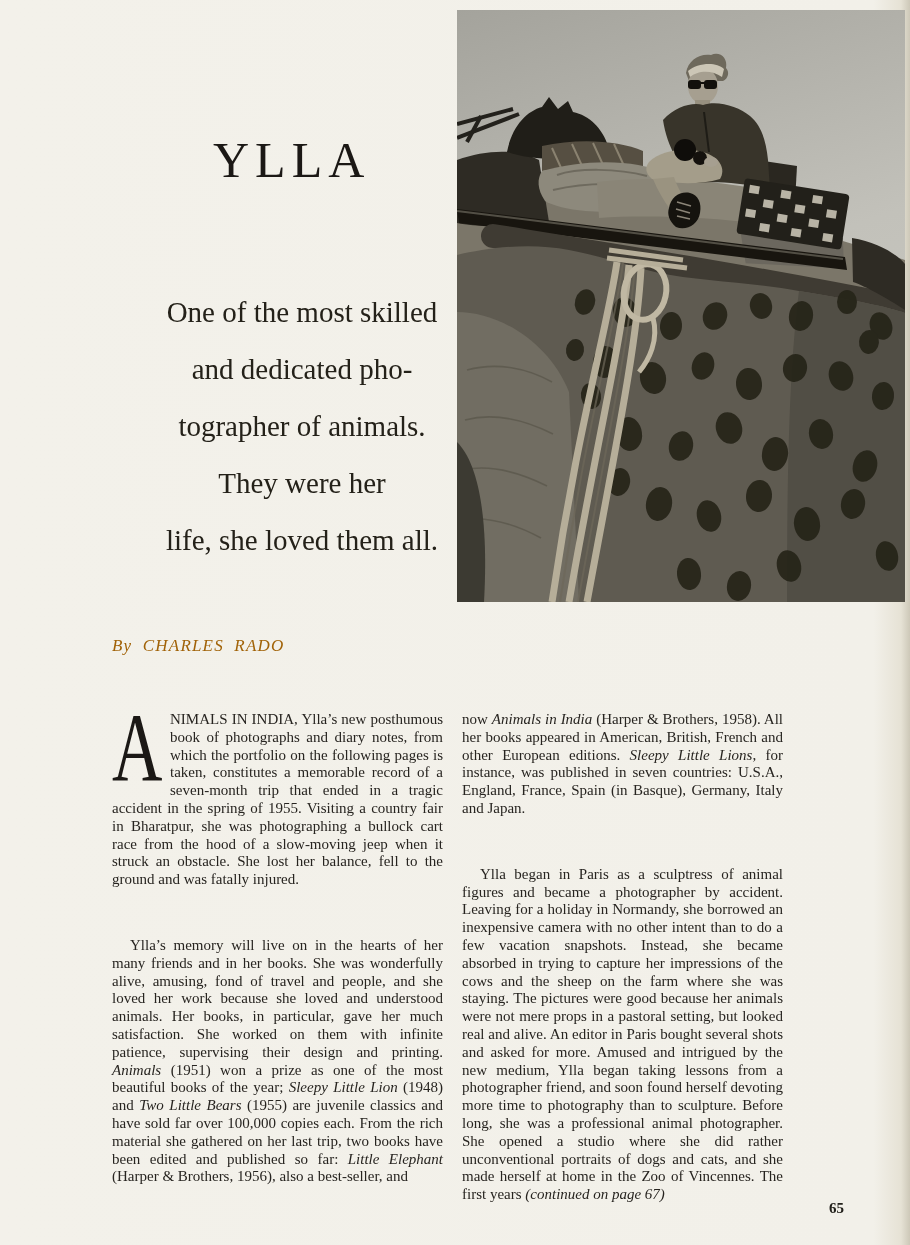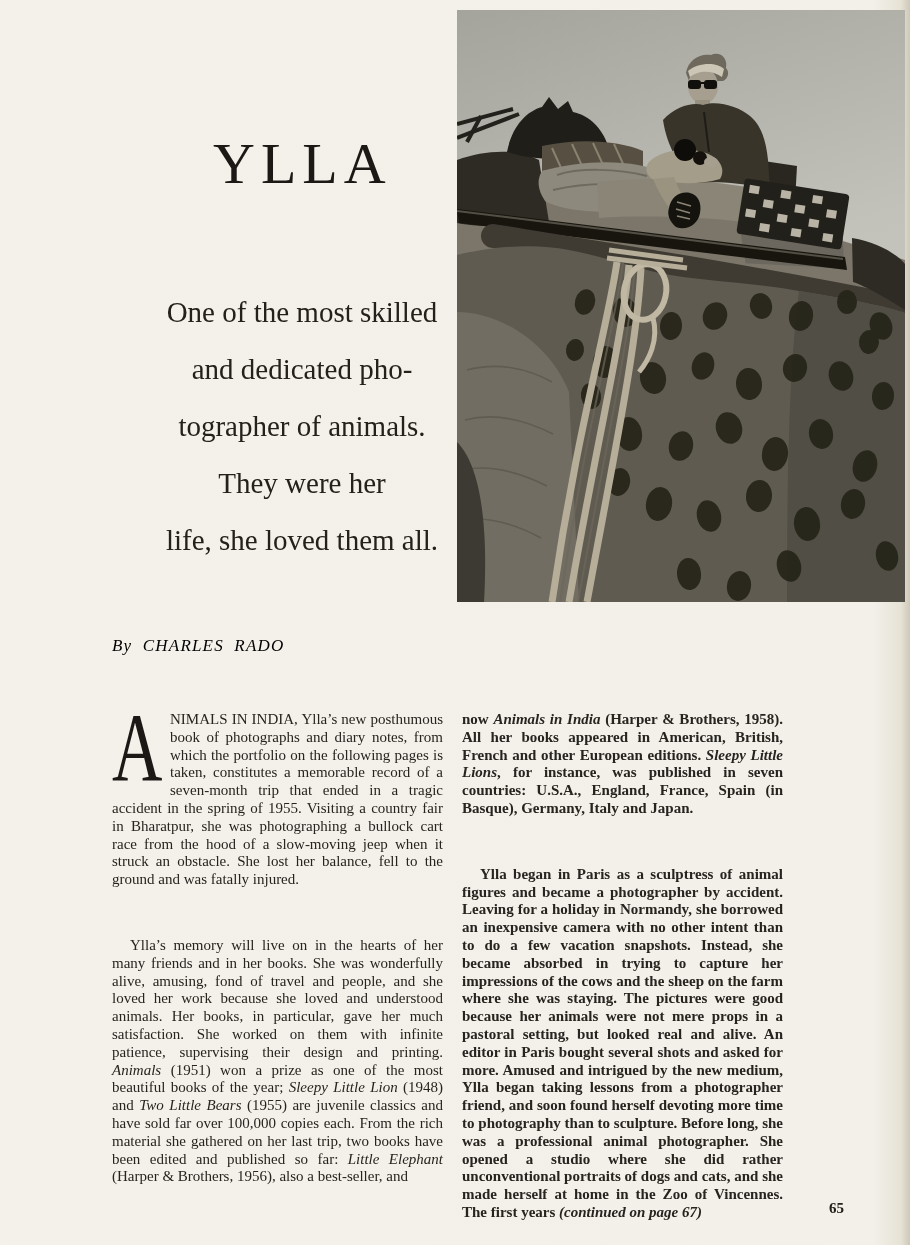--- a/index.html
+++ b/index.html
@@ -1,31 +1,31 @@
 <!DOCTYPE html>
 <html><head>
 <meta charset="utf-8">
 <style>
   html,body{margin:0;padding:0;}
   body{width:910px;height:1245px;position:relative;overflow:hidden;
        font-family:"Liberation Serif","DejaVu Serif",serif;
        background:linear-gradient(90deg,#f3f1ea 0%,#f2f0e9 96%,#e6e2d5 99%,#cdc8b8 100%);}
   .page{position:absolute;inset:0;}
-  .title{position:absolute;left:213px;top:135px;font-size:58px;line-height:1;
+  .title{position:absolute;left:213px;top:135px;font-size:50px;line-height:1;
          letter-spacing:6px;color:#1b1815;font-weight:400;text-align:center;}
   .subtitle{position:absolute;left:112px;top:284px;width:380px;color:#242119;}
   .subtitle div{font-size:29px;line-height:57px;white-space:nowrap;text-align:center;}
   .byline{position:absolute;left:112px;top:636px;font-size:17px;font-style:italic;
-          color:#000000;letter-spacing:1.2px;word-spacing:5px;}
+          color:#a16207;letter-spacing:1.2px;word-spacing:5px;}
   .photo{position:absolute;left:457px;top:10px;width:448px;height:592px;}
   .photo svg{display:block;width:448px;height:592px;}
   .columns{position:absolute;left:112px;top:711px;width:671px;display:flex;gap:19px;}
   .col{color:#272420;font-size:15px;line-height:17.8px;text-align:justify;}
   .col-left{width:331px;}
-  .col-right{width:321px;font-weight:bold;}
+  .col-right{width:321px;}
   .col p{margin:0;}
   .col p.indent{text-indent:18px;margin-top:48px;}
   .dropcap{float:left;font-size:97px;line-height:72px;height:71px;width:51px;
            margin:1px 7px 0 0;color:#1b1815;transform:scaleX(.72);transform-origin:0 0;
            overflow:visible;display:block;}
   .pageno{position:absolute;left:829px;top:1200px;font-size:15px;font-weight:bold;color:#22201b;font-family:Liberation Serif, serif;}
   i{font-style:italic;}
 </style>
 </head>
 <body>

